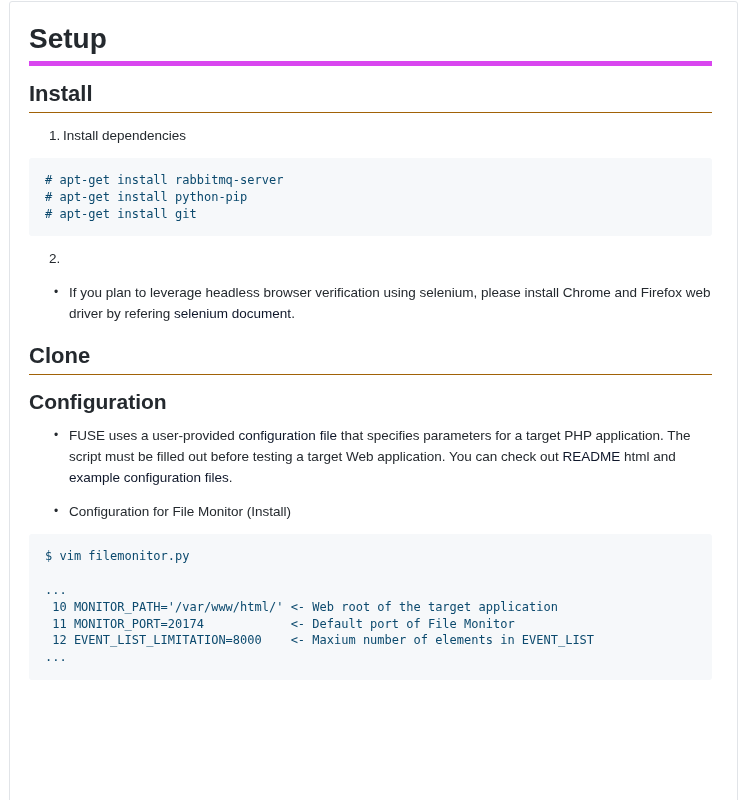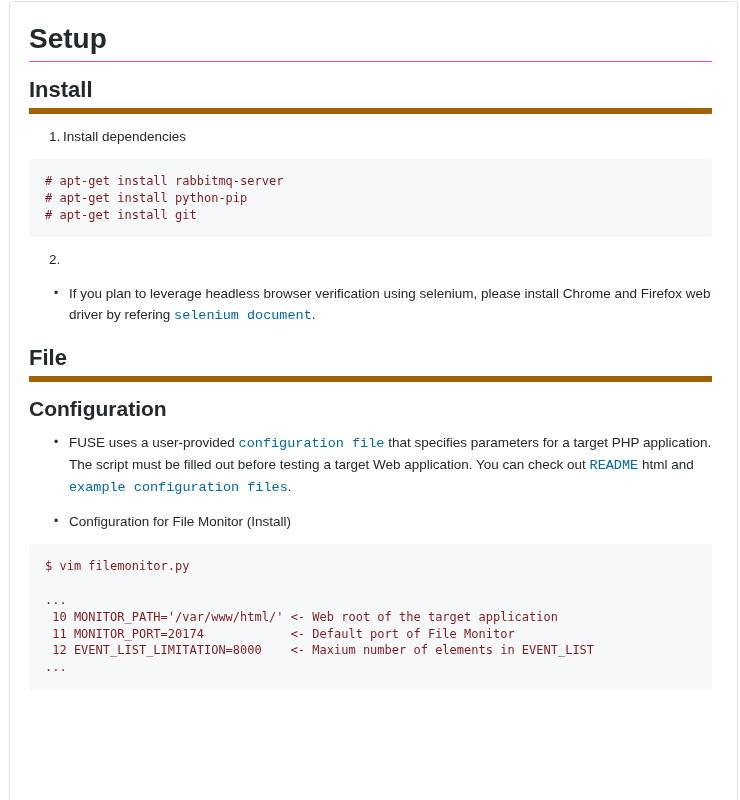--- a/index.html
+++ b/index.html
@@ -21,29 +21,29 @@
     border-radius: 3px;
     background: #ffffff;
     padding: 20px 25px 30px 19px;
   }
 
   h1.md-h1 {
     font-size: 28px;
     font-weight: 600;
     line-height: 34px;
     padding-bottom: 5px;
-    border-bottom: 1px solid #d946ef;
+    border-bottom: 5px solid #d946ef;
   }
   h2.md-h2 {
     font-size: 22px;
     font-weight: 600;
     line-height: 27px;
     margin-top: 14px;
     padding-bottom: 5px;
-    border-bottom: 6px solid #a16207;
+    border-bottom: 1px solid #a16207;
   }
   h2.md-h2.spaced { margin-top: 18px; }
   h3.md-h3 {
     font-size: 21px;
     font-weight: 600;
     line-height: 21px;
     margin-top: 16px;
   }
 
   p.md-p {
@@ -72,30 +72,29 @@
   .ulist-item .li-text { flex: 1 1 auto; }
 
   pre.code-block {
     margin-top: 12px;
     background: #f6f8fa;
     border-radius: 3px;
     padding: 14px 16px;
     font-family: "DejaVu Sans Mono", "Liberation Mono", monospace;
     font-size: 12px;
     line-height: 16.8px;
-    color: #7f1d1d;
+    color: #0c4a6e;
     white-space: pre;
     overflow: hidden;
   }
 
   a.md-link {
-    color: #0369a1;
+    color: #0f172a;
     text-decoration: none;
     cursor: pointer;
-    font-family: Liberation Mono, monospace;
   }
 </style>
 </head>
 <body>
 
 <div class="readme-box">
 
   <h1 class="md-h1">Setup</h1>
 
   <h2 class="md-h2">Install</h2>
@@ -113,21 +112,21 @@
   <div class="olist-item">
     <span class="marker">2.</span>
   </div>
 
 
   <div class="ulist-item">
     <span class="marker">•</span>
     <span class="li-text"><span>If you plan to leverage headless browser verification using selenium, please install Chrome and Firefox web driver by refering </span><a class="md-link">selenium document</a><span>.</span></span>
   </div>
 
-  <h2 class="md-h2 spaced">File</h2>
+  <h2 class="md-h2 spaced">Clone</h2>
 
   <h3 class="md-h3">Configuration</h3>
 
   <div class="ulist-item">
     <span class="marker">•</span>
     <span class="li-text"><span>FUSE uses a user-provided </span><a class="md-link">configuration file</a><span> that specifies parameters for a target PHP application. The script must be filled out before testing a target Web application. You can check out </span><a class="md-link">README</a><span> html and </span><a class="md-link">example configuration files</a><span>.</span></span>
   </div>
 
   <div class="ulist-item">
     <span class="marker">•</span>

